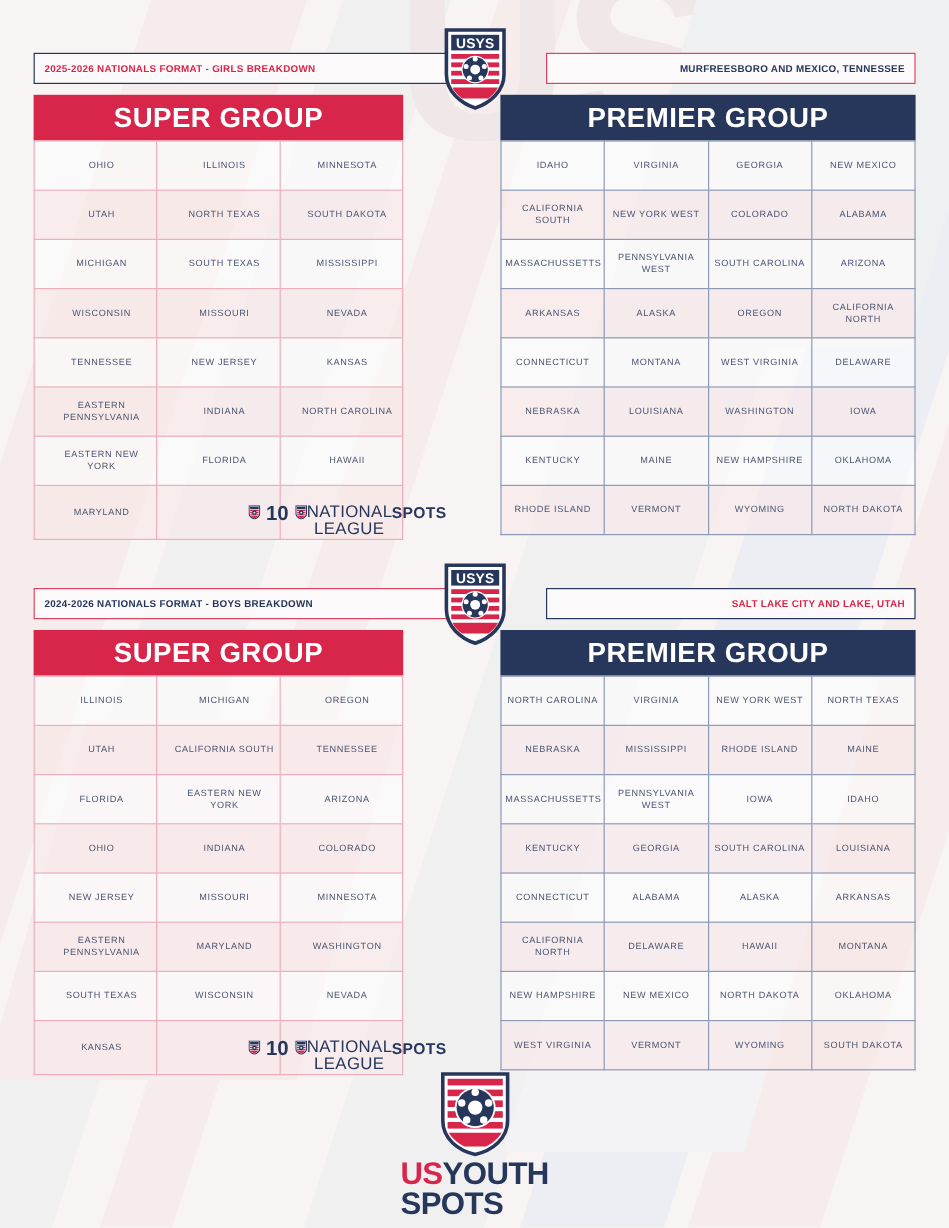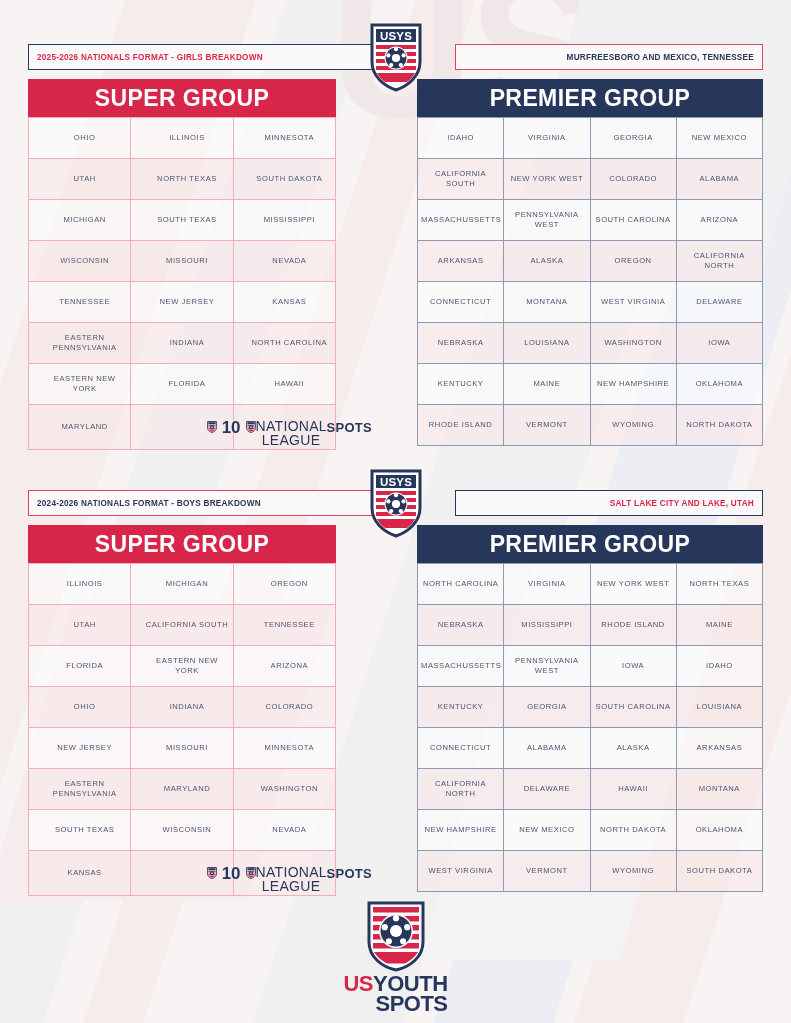--- a/index.html
+++ b/index.html
@@ -204,24 +204,24 @@
     right: 0;
     bottom: 8px;
     display: flex;
     flex-direction: column;
     align-items: center;
     z-index: 3;
   }
   .footer-mark { width: 62px; height: 72px; }
   .footer-word {
     margin-top: 2px;
-    text-align: right;
+    text-align: left;
     line-height: 0.94;
     font-weight: bold;
-    font-size: 22px;
+    font-size: 26px;
     letter-spacing: -0.5px;
   }
   .w-us   { color: #d8264b; }
   .w-rest { color: #27375c; }
 </style>
 </head>
 <body>
 
 <div id="watermark">
   <div class="wm-shape wm-band-red" style="left:-40px;  top:-60px; width:130px; height:1140px;"></div>

